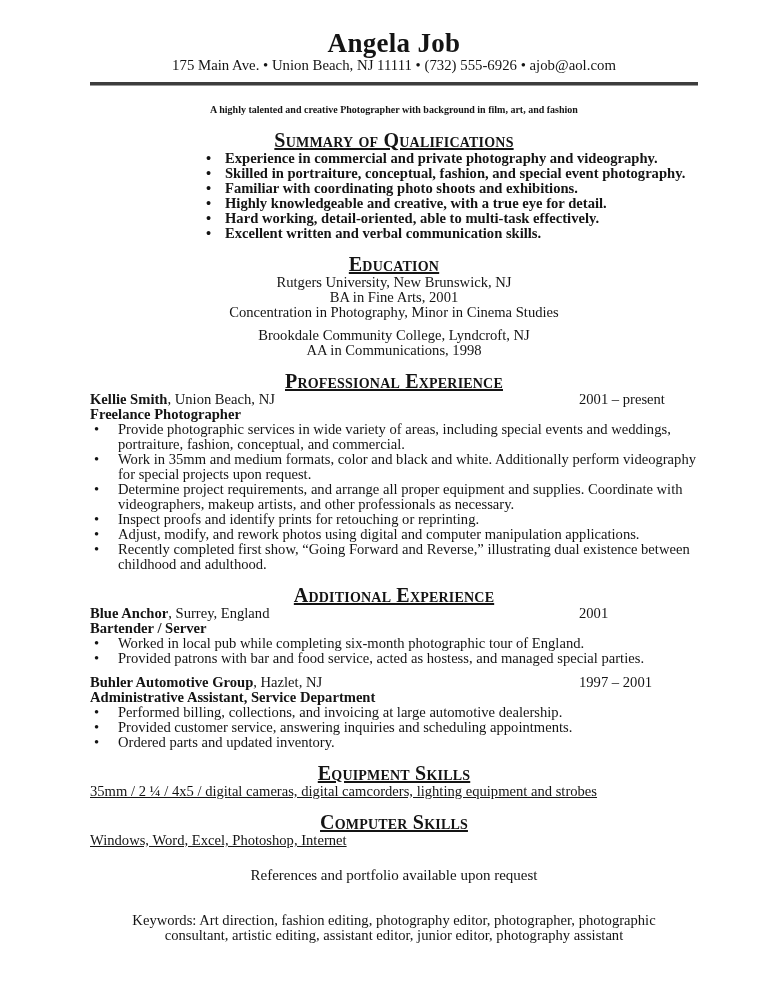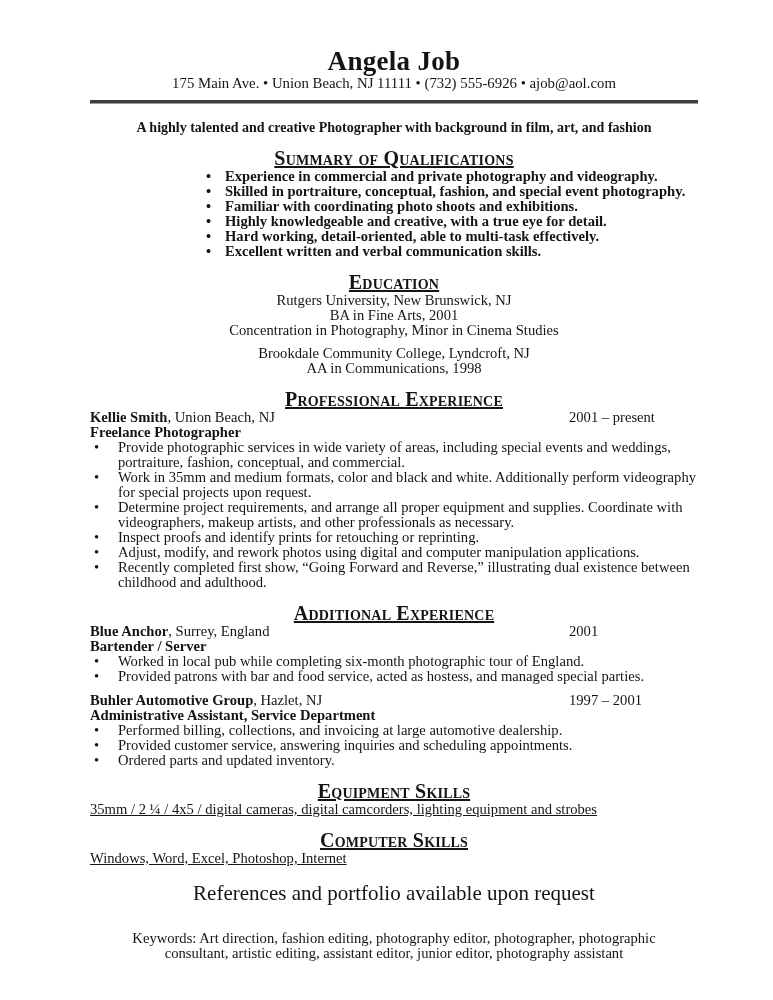--- a/index.html
+++ b/index.html
@@ -5,36 +5,36 @@
   html, body { margin: 0; padding: 0; background: #ffffff; }
   body {
     width: 773px; height: 1000px; overflow: hidden;
     font-family: "Liberation Serif", "DejaVu Serif", serif;
     color: #141414;
     -webkit-font-smoothing: antialiased;
   }
   .page {
     box-sizing: border-box;
     width: 773px; height: 1000px;
-    padding: 46px 75px 0 90px;
+    padding: 28px 75px 0 90px;
     font-size: 14.6px; line-height: 15px;
   }
   h1.person-name {
     margin: 0; text-align: center;
     font-size: 27px; line-height: 30px; font-weight: 700;
     letter-spacing: 0.3px;
   }
   .contact-line { margin-top: 0; text-align: center; font-size: 14.8px; }
   .header-divider {
     margin-top: 9px; height: 3px;
     background: #3d3d3d; border-bottom: 1px solid #9a9a9a;
   }
   .tagline {
     margin: 16px 0 0; text-align: center;
-    font-weight: 700; font-size: 14px;
+    font-weight: 700; font-size: 10px;
   }
   .section-heading {
     margin: 14px 0 2px; text-align: center;
     font-size: 20px; line-height: 18px; font-weight: 700;
     font-variant: small-caps; text-decoration: underline;
     letter-spacing: 0.2px;
   }
   ul.bullets { list-style: none; margin: 0; padding: 0; }
   li.bullet { position: relative; }
   li.bullet::before { content: "\2022"; position: absolute; top: 0; }
@@ -42,24 +42,24 @@
   .summary-bullets > li::before { left: 116px; }
   .job-bullets > li { padding-left: 28px; }
   .job-bullets > li::before { left: 4px; }
   .edu-line { text-align: center; }
   .edu-school { margin-top: 0; }
   .edu-school + .edu-school { margin-top: 8px; }
   .job { margin-top: 0; }
   .job + .job { margin-top: 9px; }
   .job-head { position: relative; }
   .job-employer { font-weight: 700; }
-  .job-dates { position: absolute; left: 479px; top: 0; white-space: nowrap; }
+  .job-dates { position: absolute; left: 489px; top: 0; white-space: nowrap; }
   .job-title { font-weight: 700; }
   .center-line { text-align: left; text-decoration: underline; }
-  .references-line { margin-top: 20px; text-align: center; font-size: 21px; }
+  .references-line { margin-top: 20px; text-align: center; font-size: 15px; }
   .keywords-line { margin: 30px auto 0; max-width: 584px; text-align: center; }
 </style>
 </head>
 <body>
 
 <div class="page">
 
   <header>
     <h1 class="person-name">Angela Job</h1>
     <div class="contact-line">175 Main Ave. • Union Beach, NJ 11111 • (732) 555-6926 • ajob@aol.com</div>

